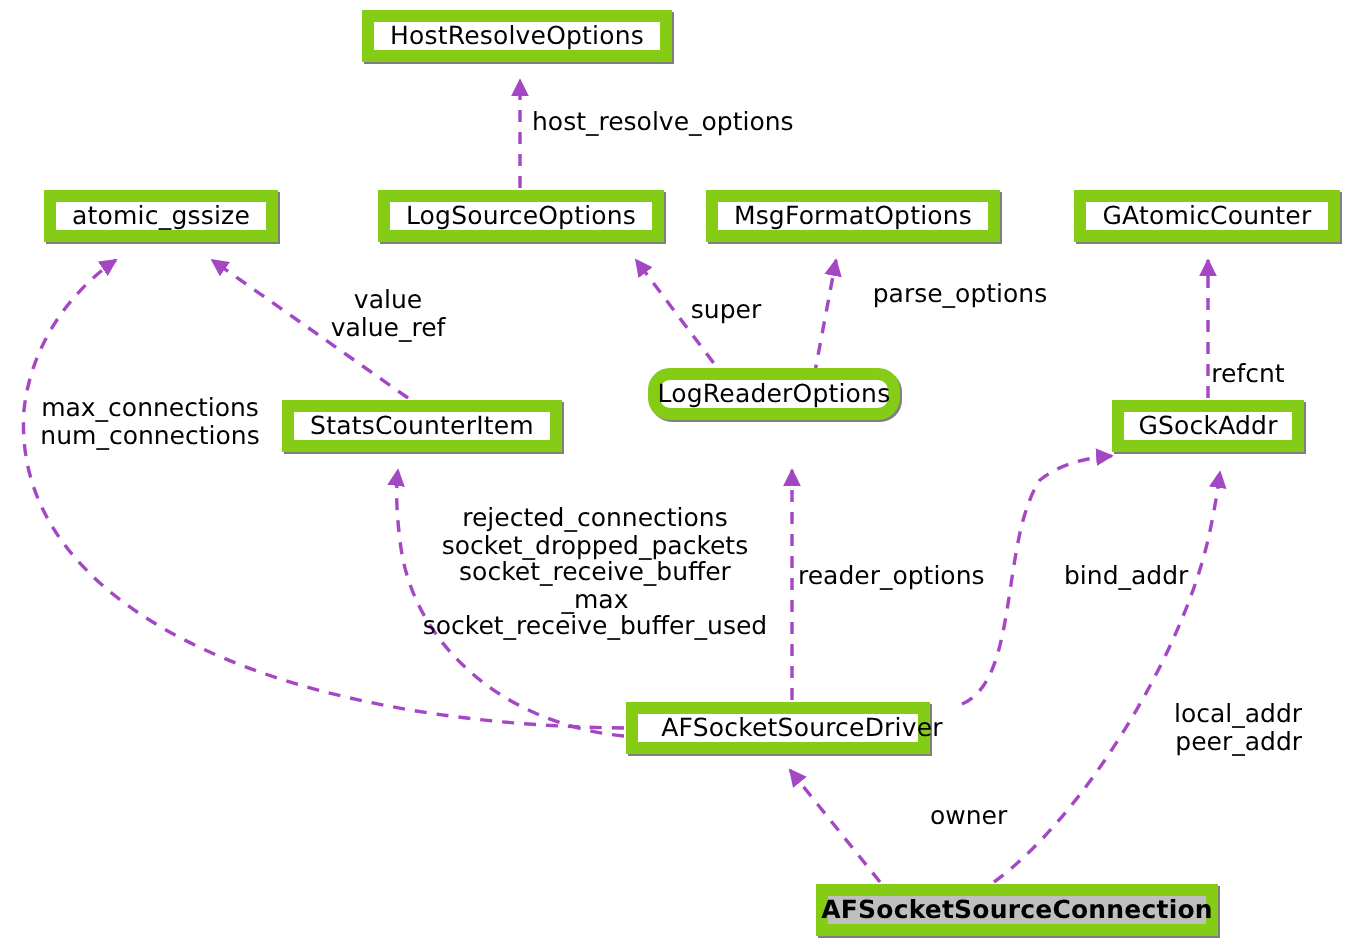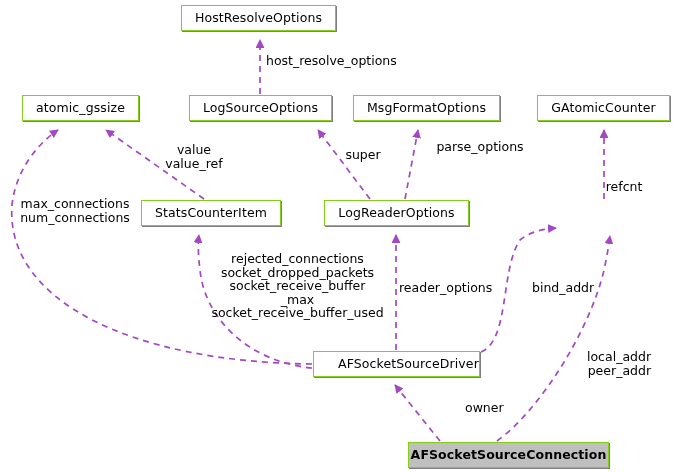--- a/index.html
+++ b/index.html
@@ -22,21 +22,21 @@
     position: absolute;
     left: 0;
     top: 0;
     width: 674px;
     height: 473px;
     pointer-events: none;
   }
   .node {
     position: absolute;
     box-sizing: border-box;
-    border: 1px solid #84cc16;
+    border: 6px solid #84cc16;
     background: #ffffff;
     color: #000000;
     font-size: 12.5px;
     line-height: 1;
     display: flex;
     align-items: center;
     justify-content: center;
     white-space: nowrap;
     letter-spacing: 0.1px;
     box-shadow: 1px 1px 0 0 #7f7f7f;
@@ -99,24 +99,25 @@
   <div class="node" style="left:22px; top:95px; width:117px; height:26px;">atomic_gssize</div>
 
   <div class="node" style="left:189px; top:95px; width:143px; height:26px;">LogSourceOptions</div>
 
   <div class="node" style="left:353px; top:95px; width:147px; height:26px;">MsgFormatOptions</div>
 
   <div class="node" style="left:141px; top:200px; width:140px; height:26px;">StatsCounterItem</div>
 
   <div class="node" style="left:537px; top:95px; width:133px; height:26px;">GAtomicCounter</div>
 
-  <div class="node" style="left:324px; top:200px; width:145px; height:26px;">LogReaderOptions</div>
+  <div class="node" style="left:324px; top:184px; width:126px; height:26px;border-radius:11px;">LogReaderOptions</div>
 
+  <div class="node" style="left:556px; top:200px; width:96px; height:26px;">GSockAddr</div>
 
-  <div class="node" style="left:313px; top:351px; width:167px; height:26px;padding-left:24px;">AFSocketSourceDriver</div>
+  <div class="node" style="left:313px; top:351px; width:152px; height:26px;padding-left:24px;">AFSocketSourceDriver</div>
 
   <div class="node highlight" style="left:408px; top:442px; width:201px; height:26px;">AFSocketSourceConnection</div>
 
   <div class="edge-label left-align" style="left:266px; top:54px;">host_resolve_options</div>
 
   <div class="edge-label" style="left:159px; top:143px; width:70px;text-align:center;">value
 value_ref</div>
 
   <div class="edge-label" style="left:343px; top:148px; width:40px;">super</div>
 

